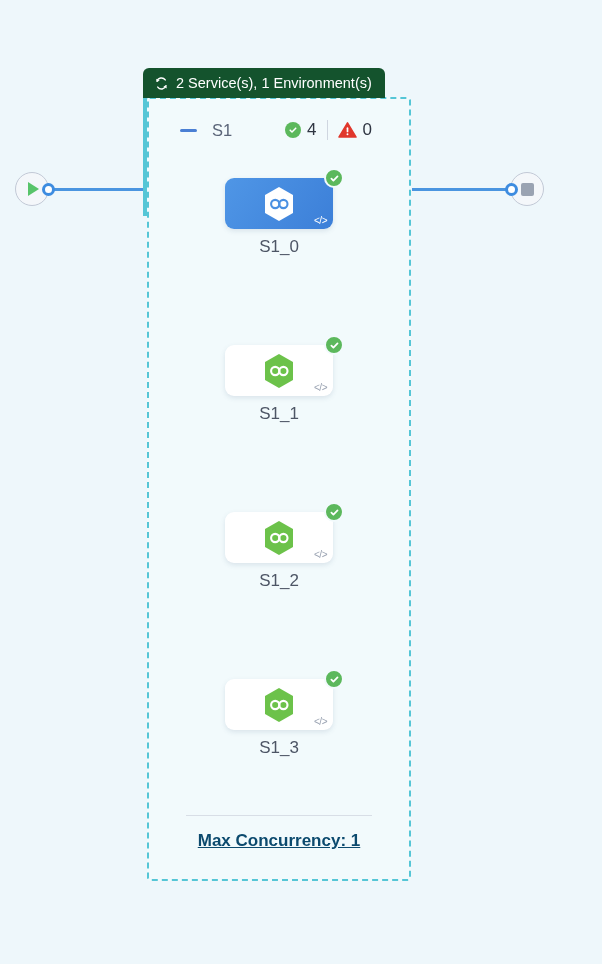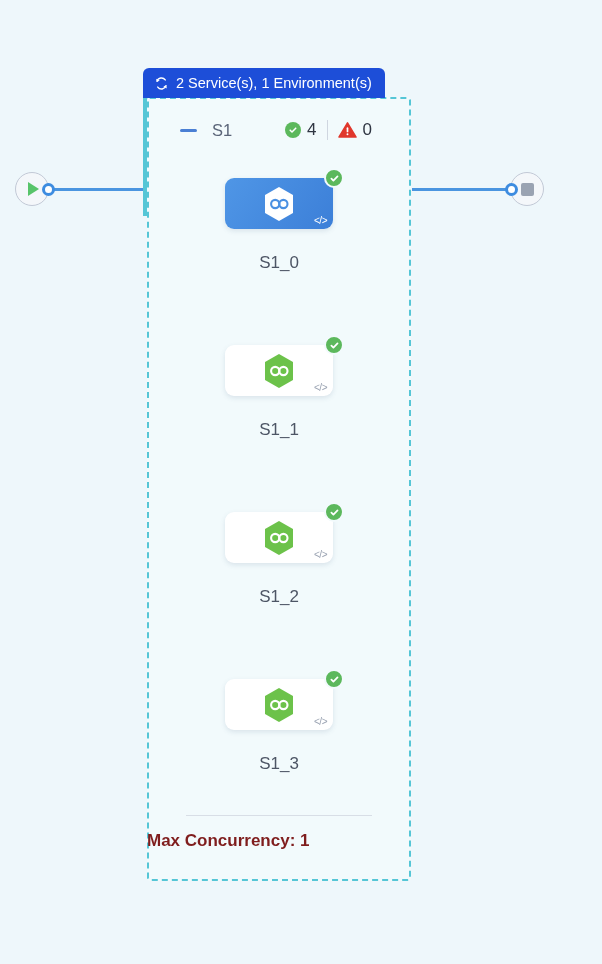--- a/index.html
+++ b/index.html
@@ -71,21 +71,21 @@
   }
   #handle-start { left: 42px;  top: 183px; }
   #handle-end   { left: 505px; top: 183px; }
 
   
   #group-tab {
     position: absolute;
     left: 143px;
     top: 68px;
     height: 30px;
-    background: #1d4ed8;
+    background: #14532d;
     border-radius: 6px 6px 0 0;
     display: flex;
     align-items: center;
     gap: 7px;
     padding: 0 13px 0 11px;
     color: #ffffff;
     font-size: 14.5px;
     white-space: nowrap;
     box-sizing: border-box;
   }
@@ -174,21 +174,21 @@
     justify-content: center;
     box-shadow: 0 2px 5px rgba(90,110,140,.16);
   }
   .node-card.selected {
     background: linear-gradient(125deg,#4f96e6 0%,#3c7fd8 100%);
   }
   .node-card.plain {
     background: #ffffff;
   }
   .node-label {
-    margin-top: 24px;
+    margin-top: 8px;
     text-align: center;
     font-size: 17px;
     color: #4d5565;
   }
   .check-badge {
     position: absolute;
     right: -11px;
     top: -10px;
     width: 20px;
     height: 20px;
@@ -217,24 +217,25 @@
     top: 815px;
     width: 186px;
     height: 1px;
     background: #d8dee6;
   }
   #max-concurrency {
     position: absolute;
     left: 147px;
     top: 831px;
     width: 264px;
-    text-align: left;
+    text-align: center;
     font-size: 17px;
     font-weight: bold;
-    color: #7f1d1d;
+    color: #0c4a6e;
+    text-decoration: underline;
   }
 </style>
 </head>
 <body>
 
 <div id="canvas">
 
   <div class="edge" id="edge-left"></div>
   <div class="edge" id="edge-right"></div>
 

